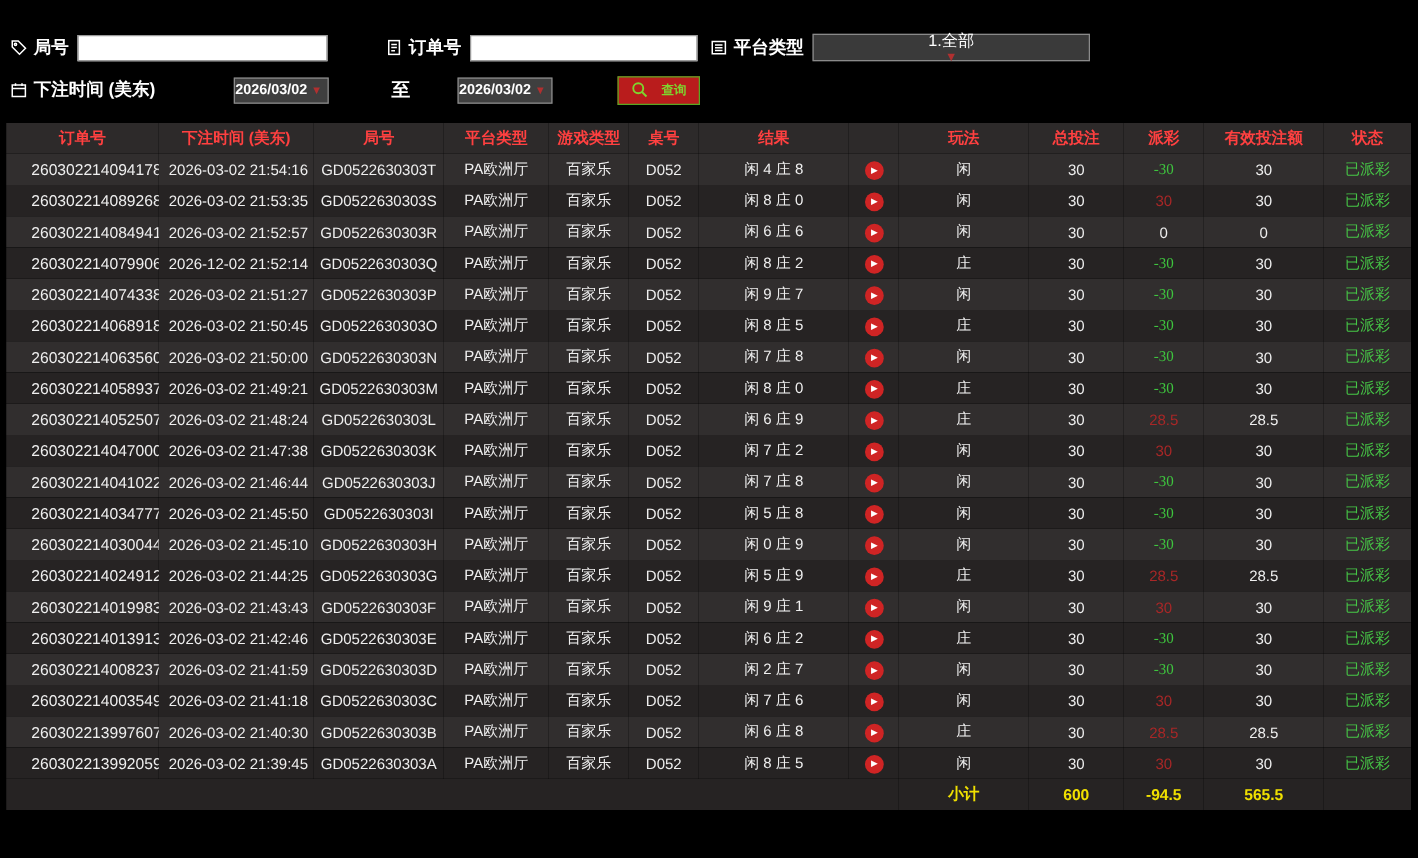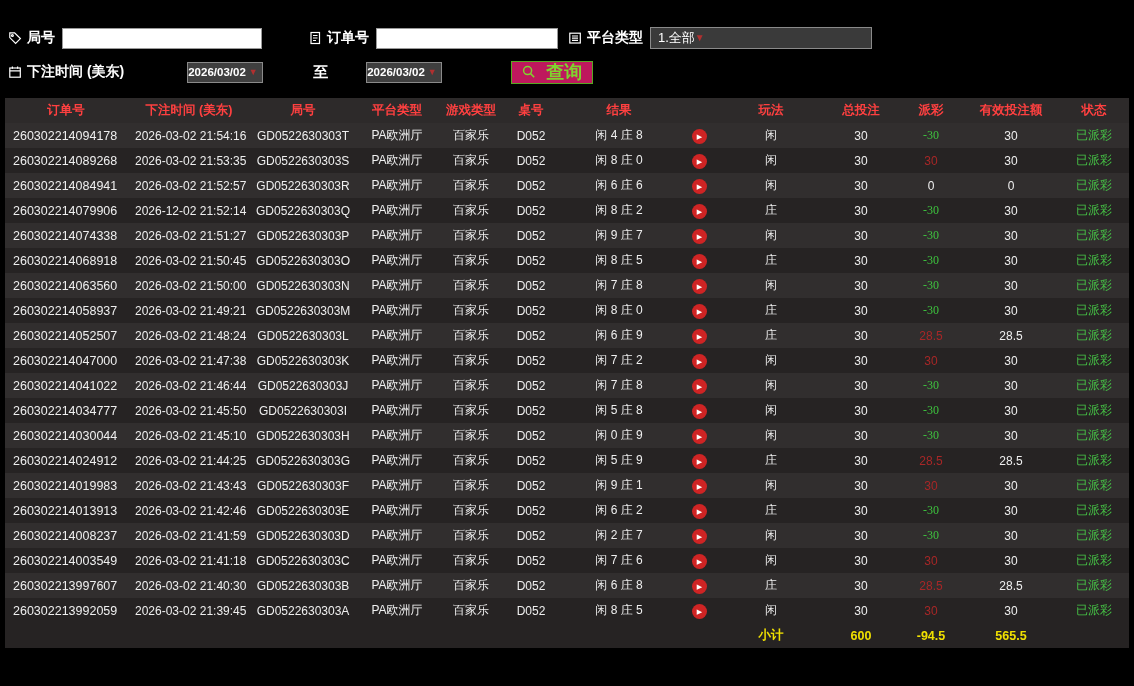--- a/index.html
+++ b/index.html
@@ -21,62 +21,62 @@
   .flabel { color: #fff; font-weight: bold; font-size: 14px; margin-right: 7px; white-space: nowrap; }
   .tinput {
     width: 200px; height: 21px;
     border: 1px solid #9a9a9a; background: #fff; color: #000;
     font: 12px "Liberation Sans", sans-serif; padding: 0 4px;
   }
   .tinput.order { width: 182px; }
   .selectbox {
     width: 222px; height: 22px; background: #3a3a3a;
     border: 1px solid #8a8a8a; color: #fff; font-size: 13px;
-    display: flex; align-items: center; justify-content: flex-start;
-    padding: 0 7px; cursor: default;
+    display: flex; align-items: center; justify-content: center;
+    padding: 0 7px; cursor: default; flex-direction: column;
   }
   .arrow { color: var(--arrow-red); font-size: 10px; line-height: 1; }
   .datebox {
     width: 76px; height: 21px; background: #3f3f3f;
     border: 1px solid #8a8a8a; color: #fff; font-weight: bold; font-size: 11.5px;
     display: flex; align-items: center; justify-content: flex-start; gap: 3px;
     cursor: default;
   }
   .datebox .arrow { font-size: 9px; }
   .tolabel { color: #fff; font-weight: bold; font-size: 15px; }
   .g-order    { margin-left: 46px; }
   .g-platform { margin-left: 10px; }
   .m-date1 { margin-left: 56px; }
   .m-to    { margin-left: 50px; }
   .m-date2 { margin-left: 38px; }
   .querybtn {
-    margin-left: 69px;
+    margin-left: 52px;
     display: flex; align-items: center; gap: 5px;
     height: 23px; padding: 0 10px;
-    background: #be185d; border: 1px solid #58a822;
-    color: var(--accent-green); font-weight: bold; font-size: 18px;
+    background: #b91c1c; border: 1px solid #58a822;
+    color: var(--accent-green); font-weight: bold; font-size: 10px;
     cursor: pointer; font-family: "Liberation Sans", sans-serif;
   }
   
   table {
     border-collapse: collapse; table-layout: fixed;
     width: 1124px; margin: 14px 5px 0 5px;
   }
   th {
     height: 25px; background: #2d2a2a;
     color: var(--header-text); font-size: 12.5px; font-weight: bold;
     white-space: nowrap; overflow: hidden;
   }
   td {
     height: 25px; font-size: 12px; color: #efefef;
     text-align: center; white-space: nowrap; overflow: hidden;
   }
   tbody.data tr:nth-child(odd)  { background: #312e2e; }
   tbody.data tr:nth-child(even) { background: #262323; }
-  .c-order { text-align: left; padding-left: 8px; font-size: 12.5px; }
+  .c-order { text-align: left; padding-left: 20px; font-size: 12.5px; }
   .c-time  { text-align: left; padding-left: 8px; }
   .c-payout.win  { color: var(--win); }
   .c-payout.loss { color: var(--loss); font-family: Liberation Serif, serif; }
   .c-payout.zero { color: #efefef; }
   .c-status { color: var(--status); }
   .play-btn {
     display: inline-flex; width: 15px; height: 15px; border-radius: 50%;
     background: #cf2424; color: #fff; font-size: 7px;
     align-items: center; justify-content: center;
     cursor: pointer; line-height: 1; padding-left: 1px;

